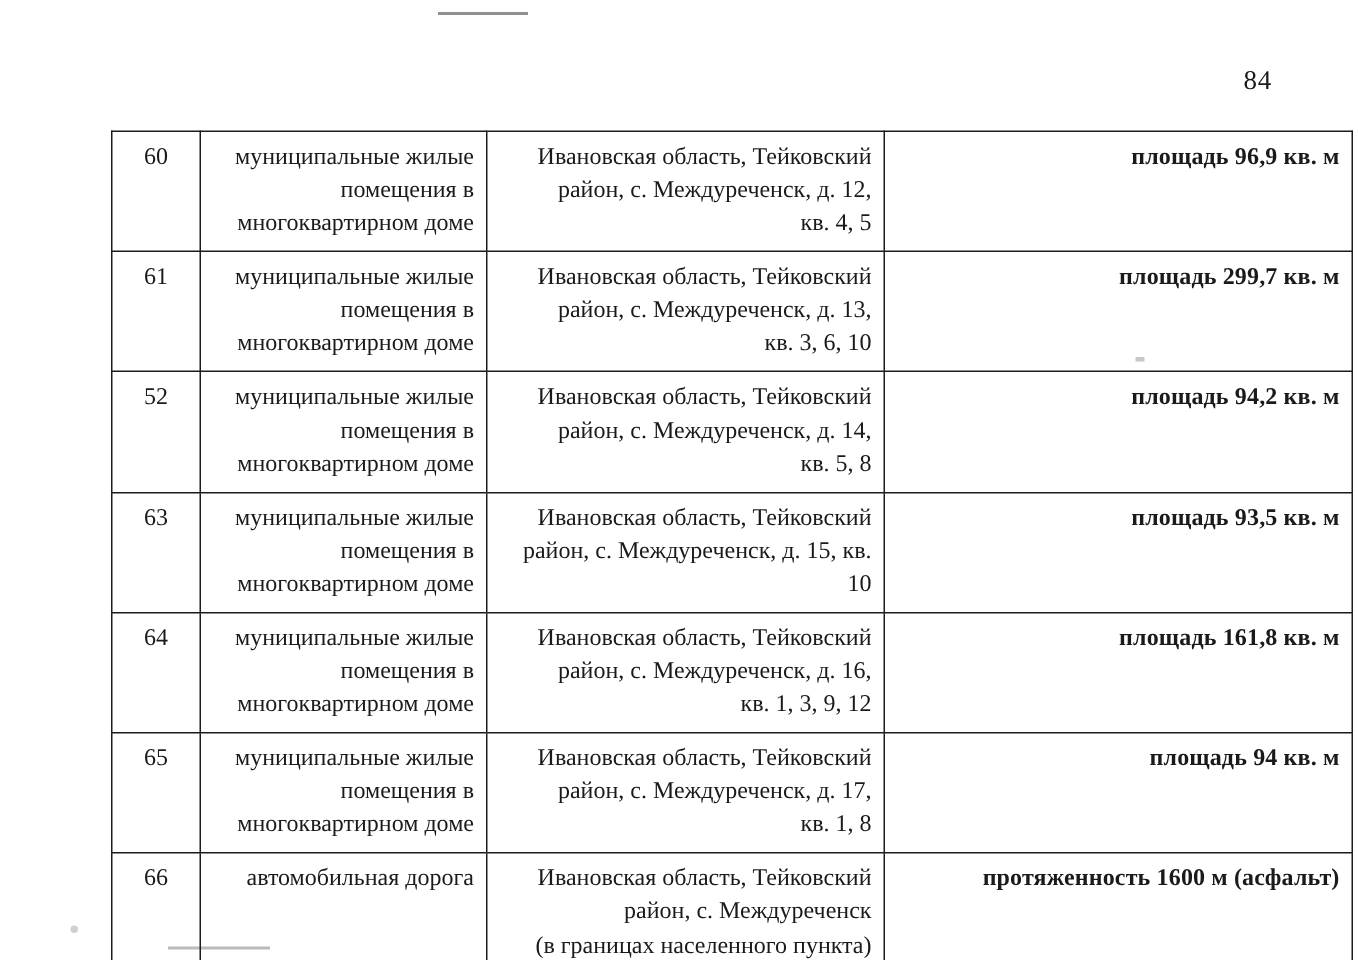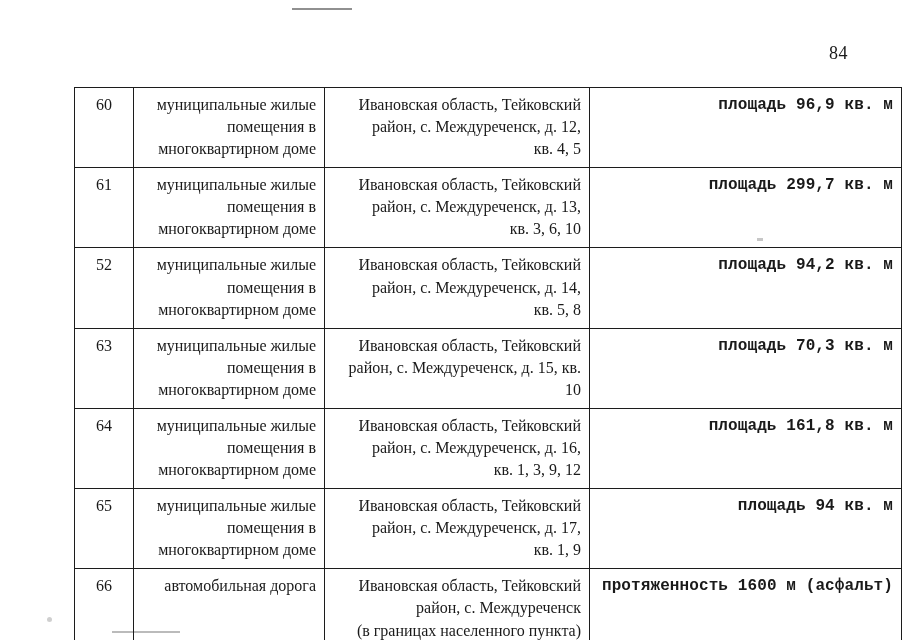--- a/index.html
+++ b/index.html
@@ -89,21 +89,20 @@
     padding-right: 2px;
   }
   td.col-name {
     width: 174px;
   }
   td.col-addr {
     width: 248px;
   }
   td.col-char {
     width: 295px;
-    font-family: Liberation Mono, monospace;
   }
   td.col-char .char-text {
     font-weight: 600;
     letter-spacing: 0.1px;
   }
   .line {
     display: block;
     white-space: pre-wrap;
     text-align: right;
   }
@@ -174,21 +173,21 @@
           <td class="col-name">
             <span class="line">муниципальные жилые</span>
             <span class="line">помещения в</span>
             <span class="line">многоквартирном доме</span>
           </td>
           <td class="col-addr">
             <span class="line">Ивановская область, Тейковский</span>
             <span class="line">район, с. Междуреченск, д. 15, кв. 10</span>
           </td>
           <td class="col-char">
-            <span class="line char-text">площадь 70,3 кв. м</span>
+            <span class="line char-text">площадь 93,5 кв. м</span>
           </td>
         </tr>
         <tr>
           <td class="col-num">64</td>
           <td class="col-name">
             <span class="line">муниципальные жилые</span>
             <span class="line">помещения в</span>
             <span class="line">многоквартирном доме</span>
           </td>
           <td class="col-addr">
@@ -203,21 +202,21 @@
         <tr>
           <td class="col-num">65</td>
           <td class="col-name">
             <span class="line">муниципальные жилые</span>
             <span class="line">помещения в</span>
             <span class="line">многоквартирном доме</span>
           </td>
           <td class="col-addr">
             <span class="line">Ивановская область, Тейковский</span>
             <span class="line">район, с. Междуреченск, д. 17,</span>
-            <span class="line">кв. 1, 9</span>
+            <span class="line">кв. 1, 8</span>
           </td>
           <td class="col-char">
             <span class="line char-text">площадь 94 кв. м</span>
           </td>
         </tr>
         <tr>
           <td class="col-num">66</td>
           <td class="col-name">
             <span class="line">автомобильная дорога</span>
           </td>

